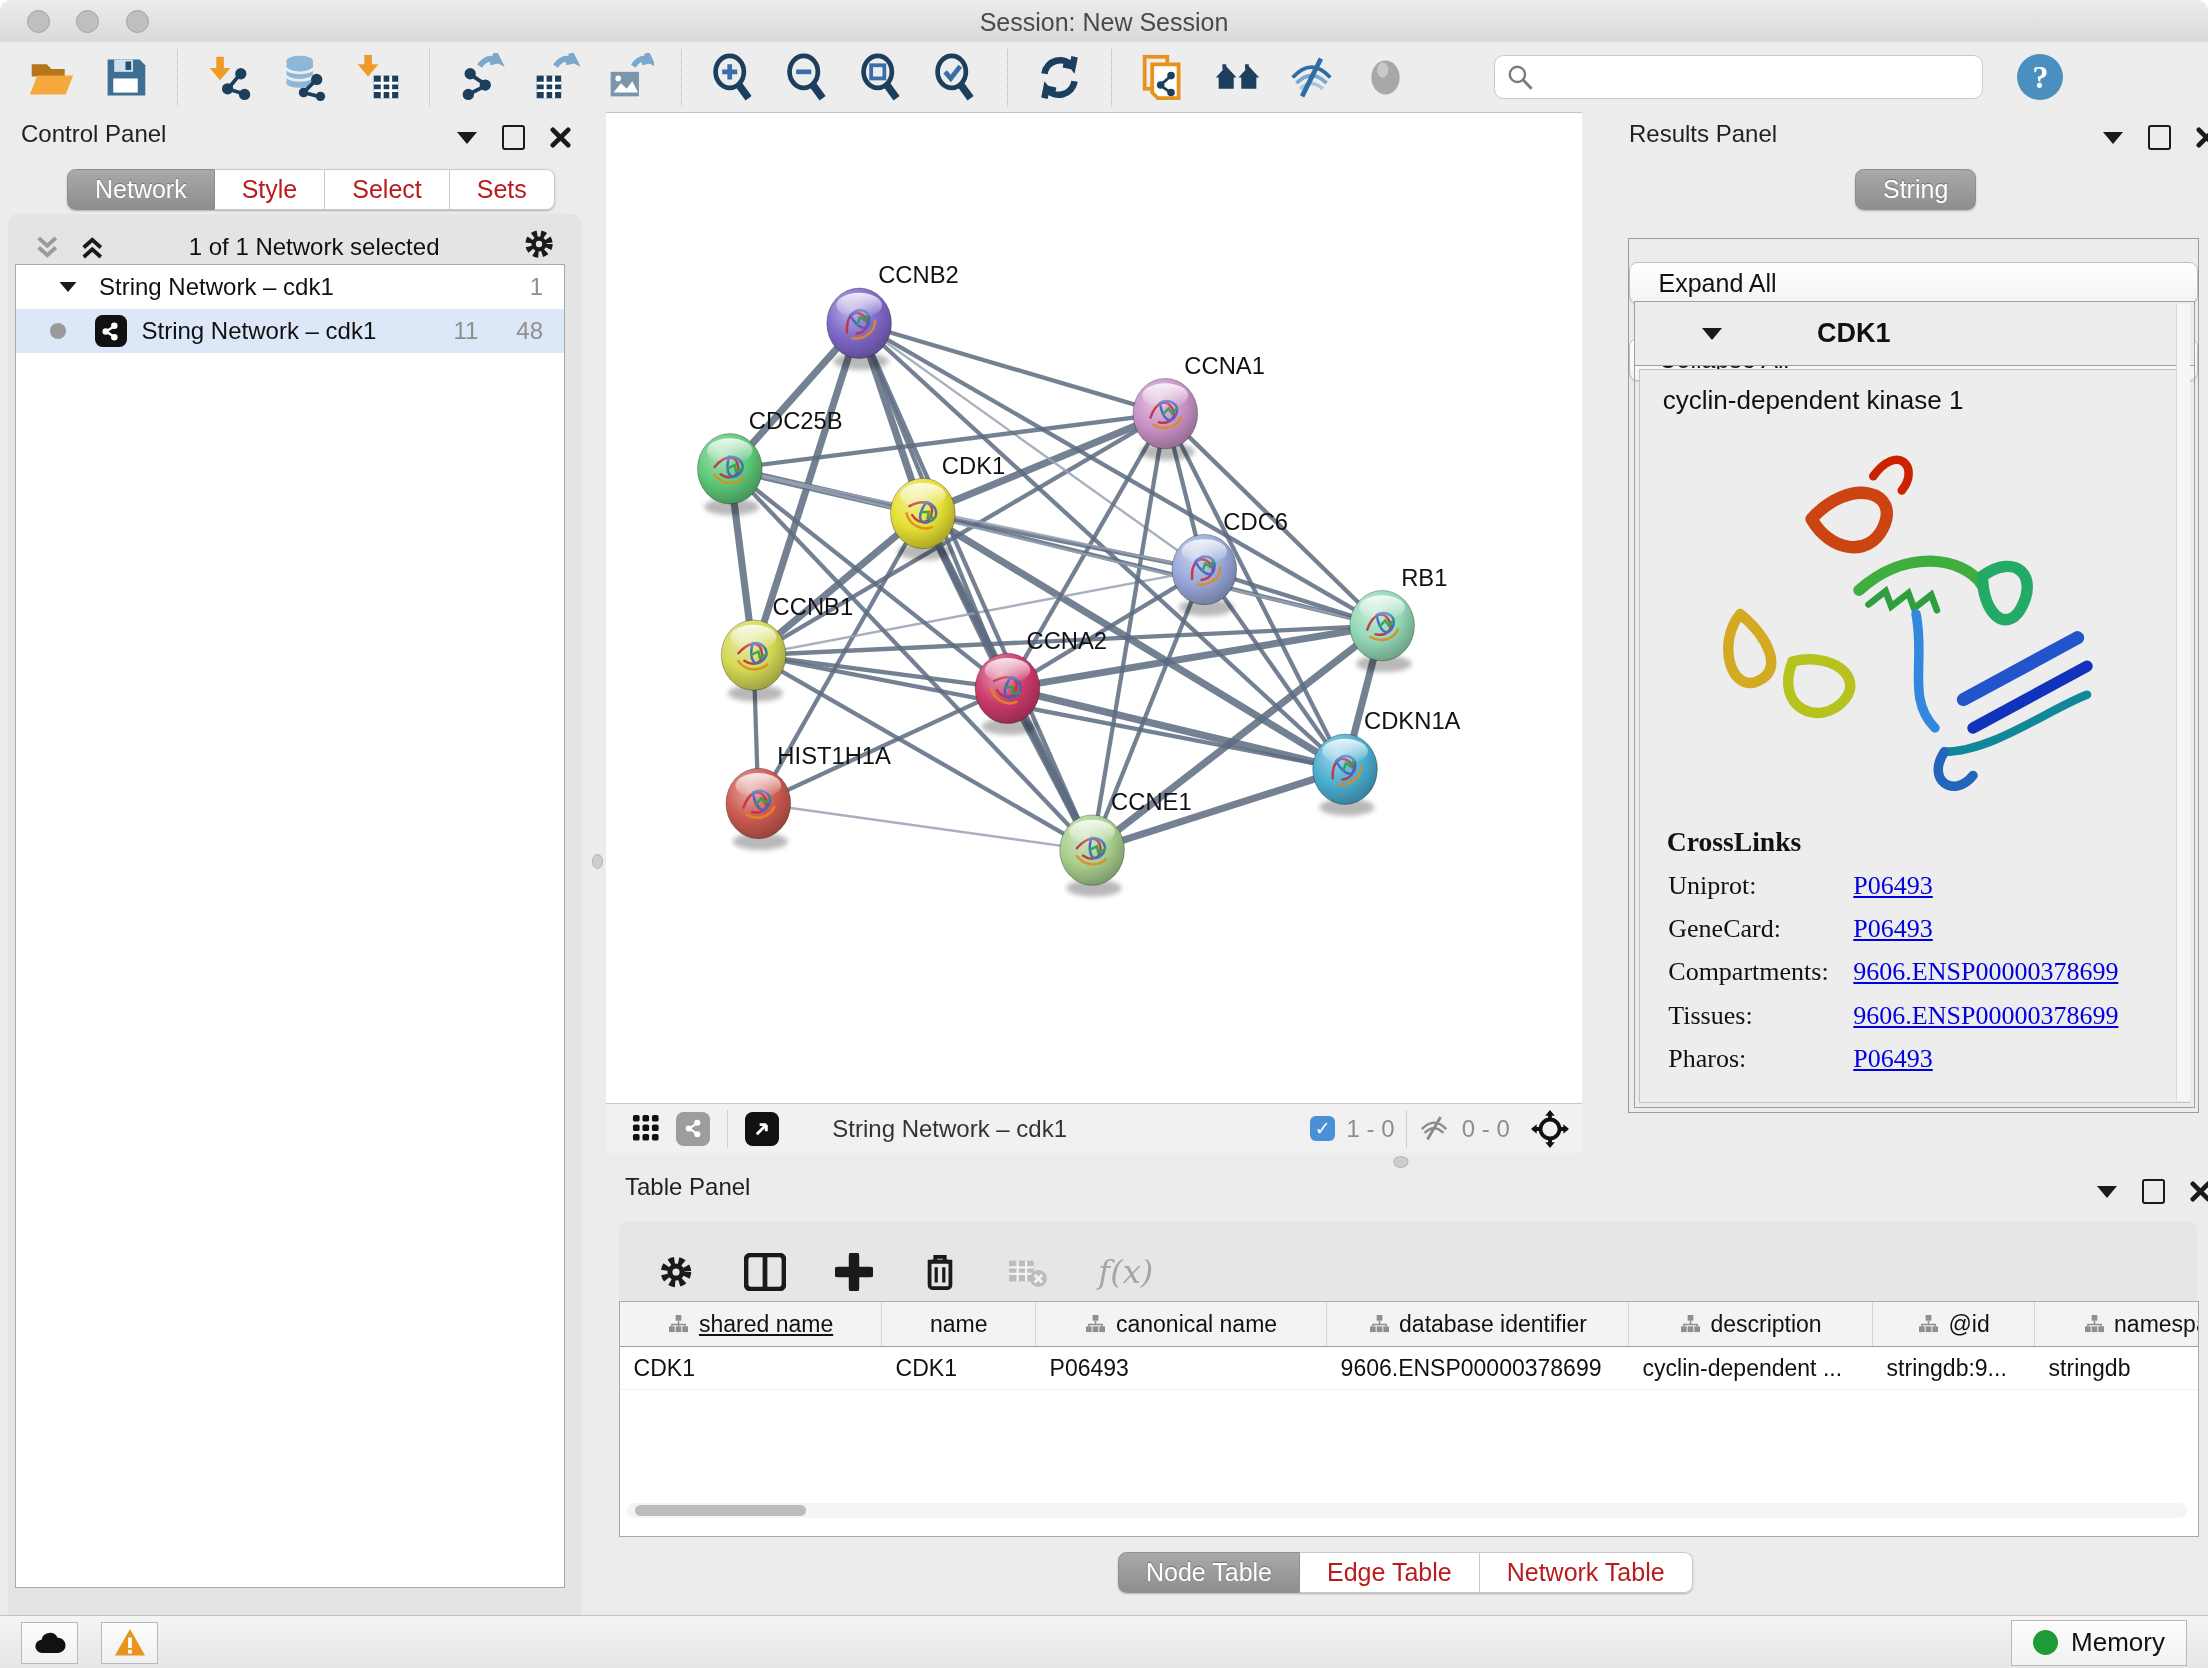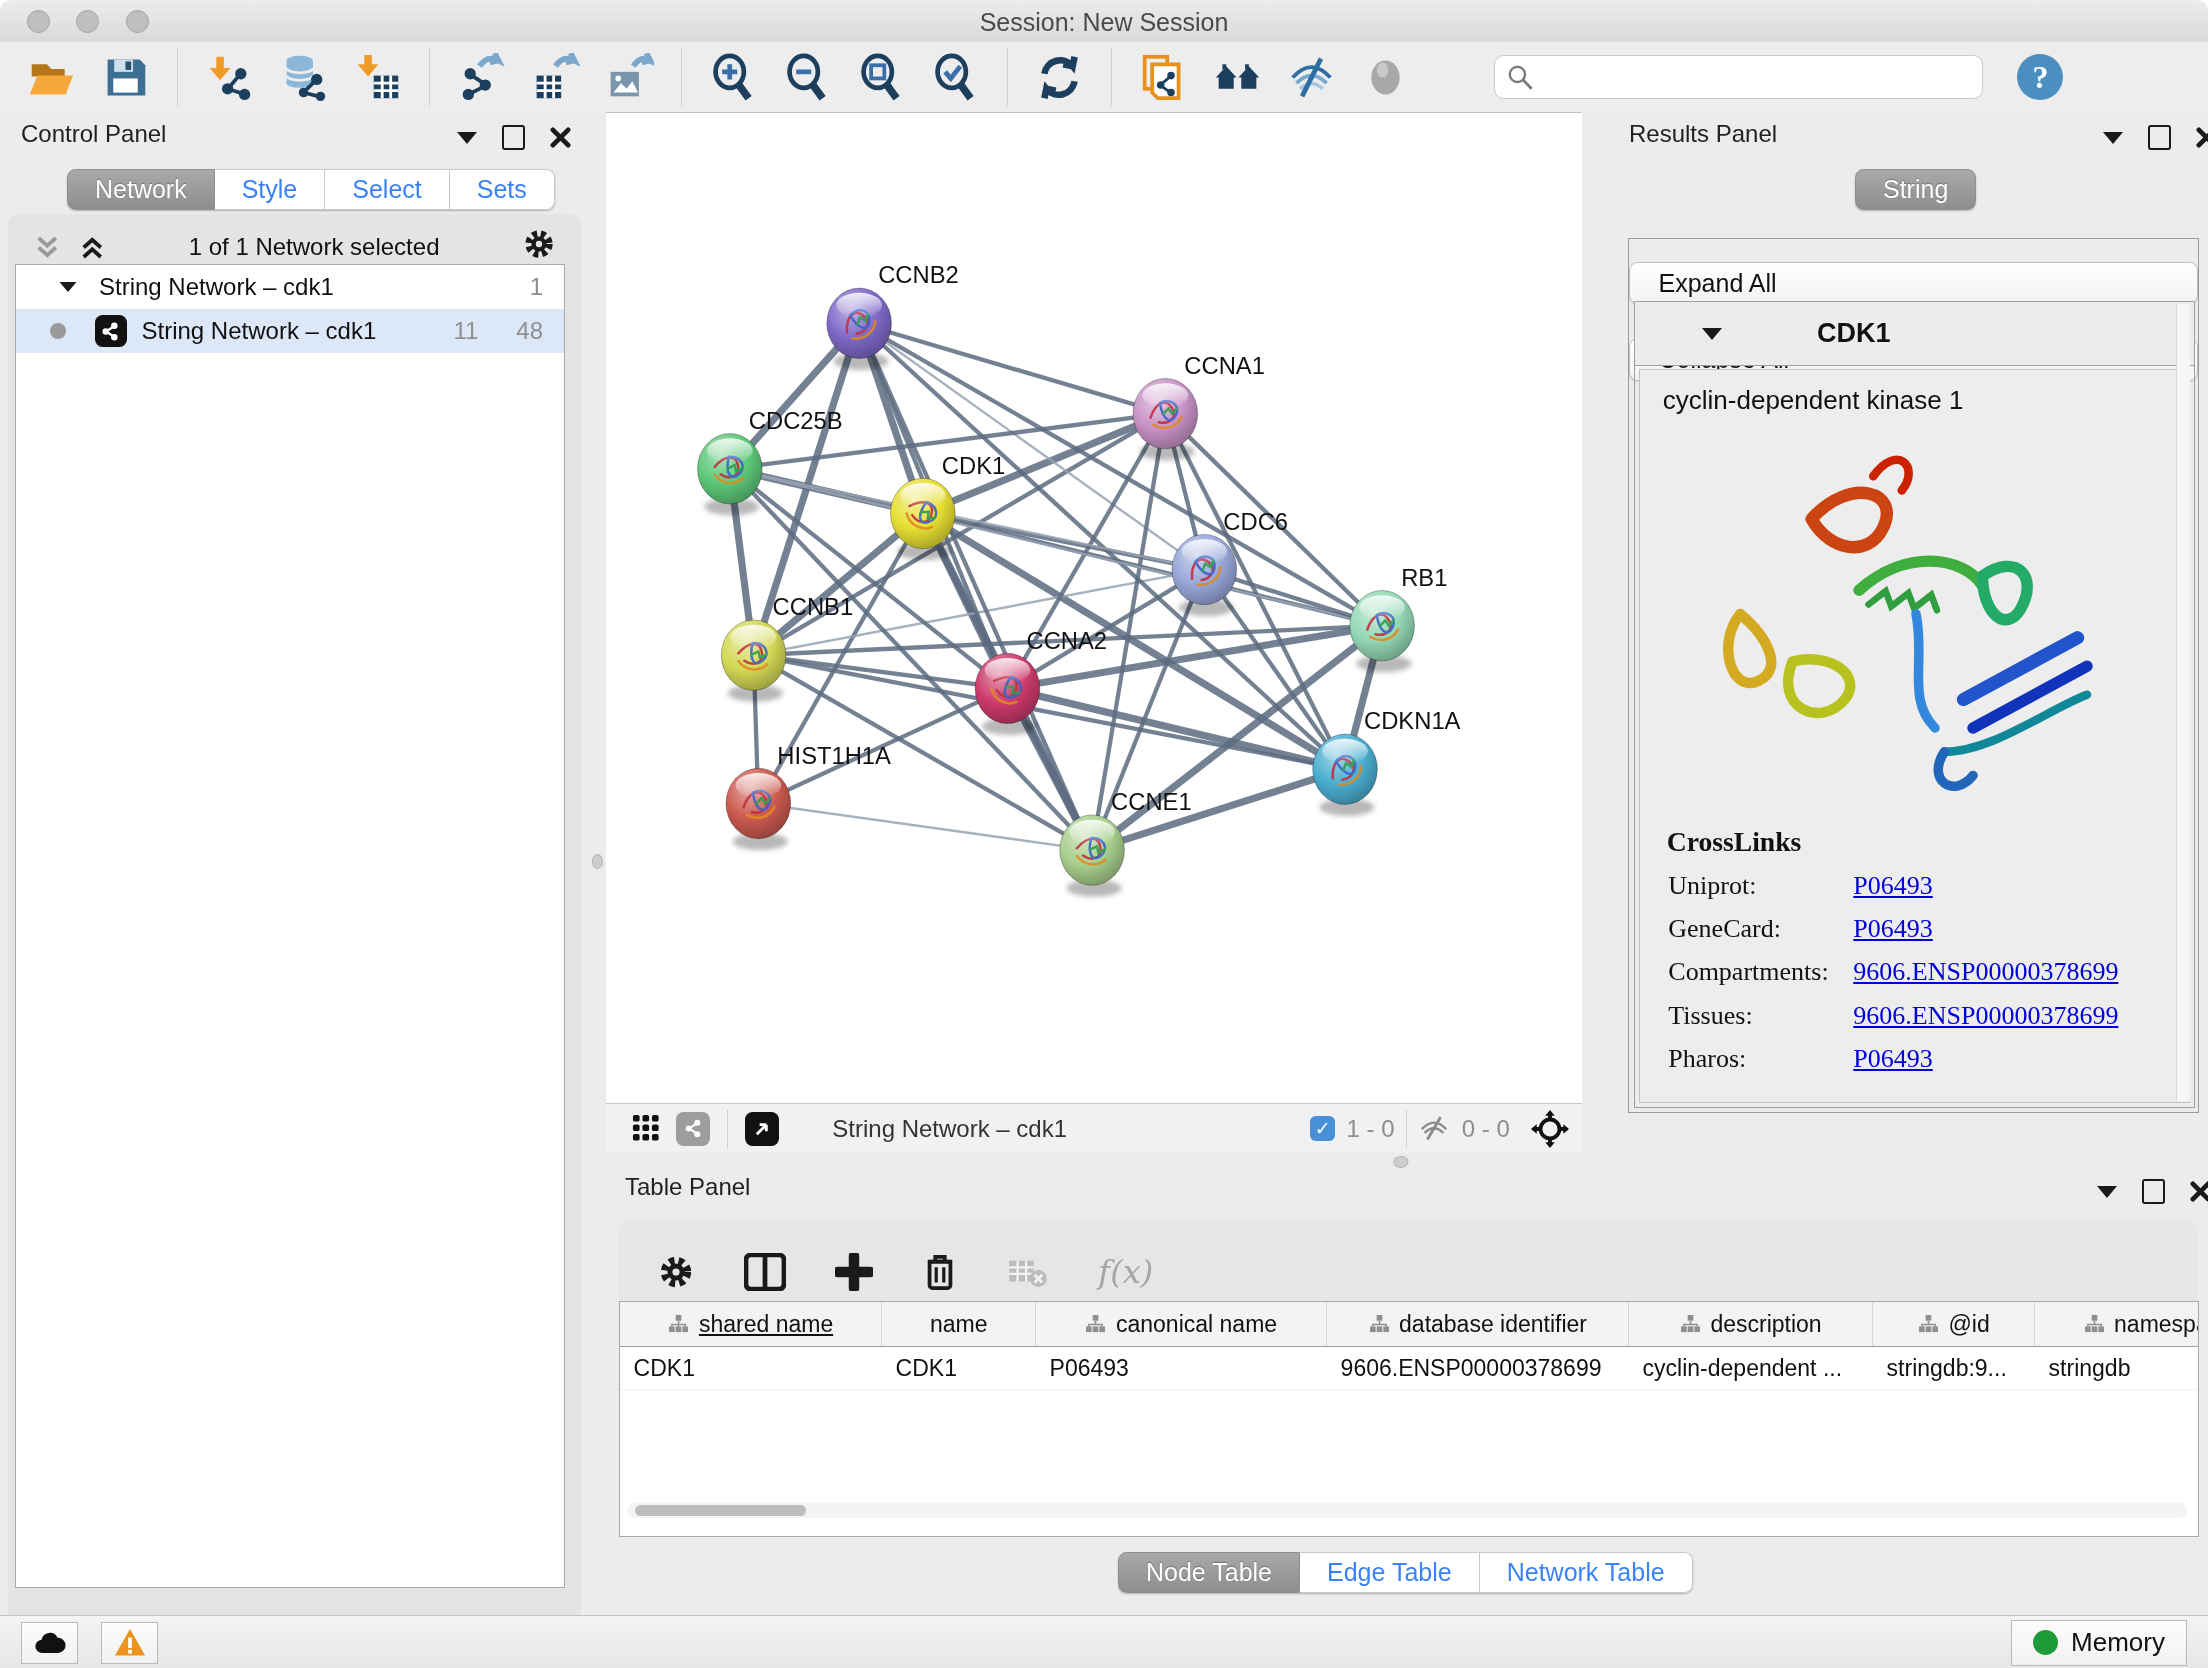--- a/index.html
+++ b/index.html
@@ -16,21 +16,21 @@
   .tbi{width:49px;height:49px;display:flex;align-items:center;justify-content:center;}
   .search-wrap{margin-left:57px;display:flex;align-items:center;}
   .search-box{width:476px;height:42px;background:#fff;border:1.9px solid #c9c9c9;border-radius:9.5px;display:flex;align-items:center;padding-left:11.4px;}
   .search-box input{border:none;outline:none;font-size:23px;width:409px;background:transparent;font-family:"Liberation Sans",sans-serif;}
   
   .panel-title{font-size:24px;color:#222;}
   .panel-controls{display:flex;align-items:center;gap:25px;}
   .tri-down{width:0;height:0;border-left:10.5px solid transparent;border-right:10.5px solid transparent;border-top:12.4px solid #1a1a1a;}
   .float-sq{width:19px;height:21px;border:2.9px solid #1a1a1a;border-radius:2.9px;}
   .seg{display:flex;border-radius:8.6px;box-shadow:0 1px 1.9px rgba(0,0,0,.25);}
-  .seg .tab{font-size:25px;padding:4.8px 27px;background:#fff;border:1px solid #c9c9c9;border-left:none;color:#3b82f6;}
+  .seg .tab{font-size:25px;padding:4.8px 27px;background:#fff;border:1px solid #c9c9c9;border-left:none;color:#b91c1c;}
   .seg .tab:first-child{border-left:1px solid #c9c9c9;border-radius:8.6px 0 0 8.6px;}
   .seg .tab:last-child{border-radius:0 8.6px 8.6px 0;}
   .seg .tab.sel{background:linear-gradient(#a9a9a9,#8e8e8e);color:#fff;border-color:#8e8e8e;text-shadow:0 -1px 1px rgba(0,0,0,.3);}
   .seg .tab.sel.single{border-radius:8.6px;}
   
   .control-panel{left:0;top:112px;width:588px;height:1503px;background:#ececec;}
   .cp-inner{left:7.6px;top:102px;width:573px;height:1408px;background:#e4e4e4;border-radius:9.5px;}
   .sel-row{display:flex;align-items:flex-end;}
   .tree-box{left:15px;top:152px;width:548px;height:1322px;background:#fff;border:1.9px solid #a9a9a9;}
   .tree-row{height:44px;display:flex;align-items:center;font-size:24px;}

